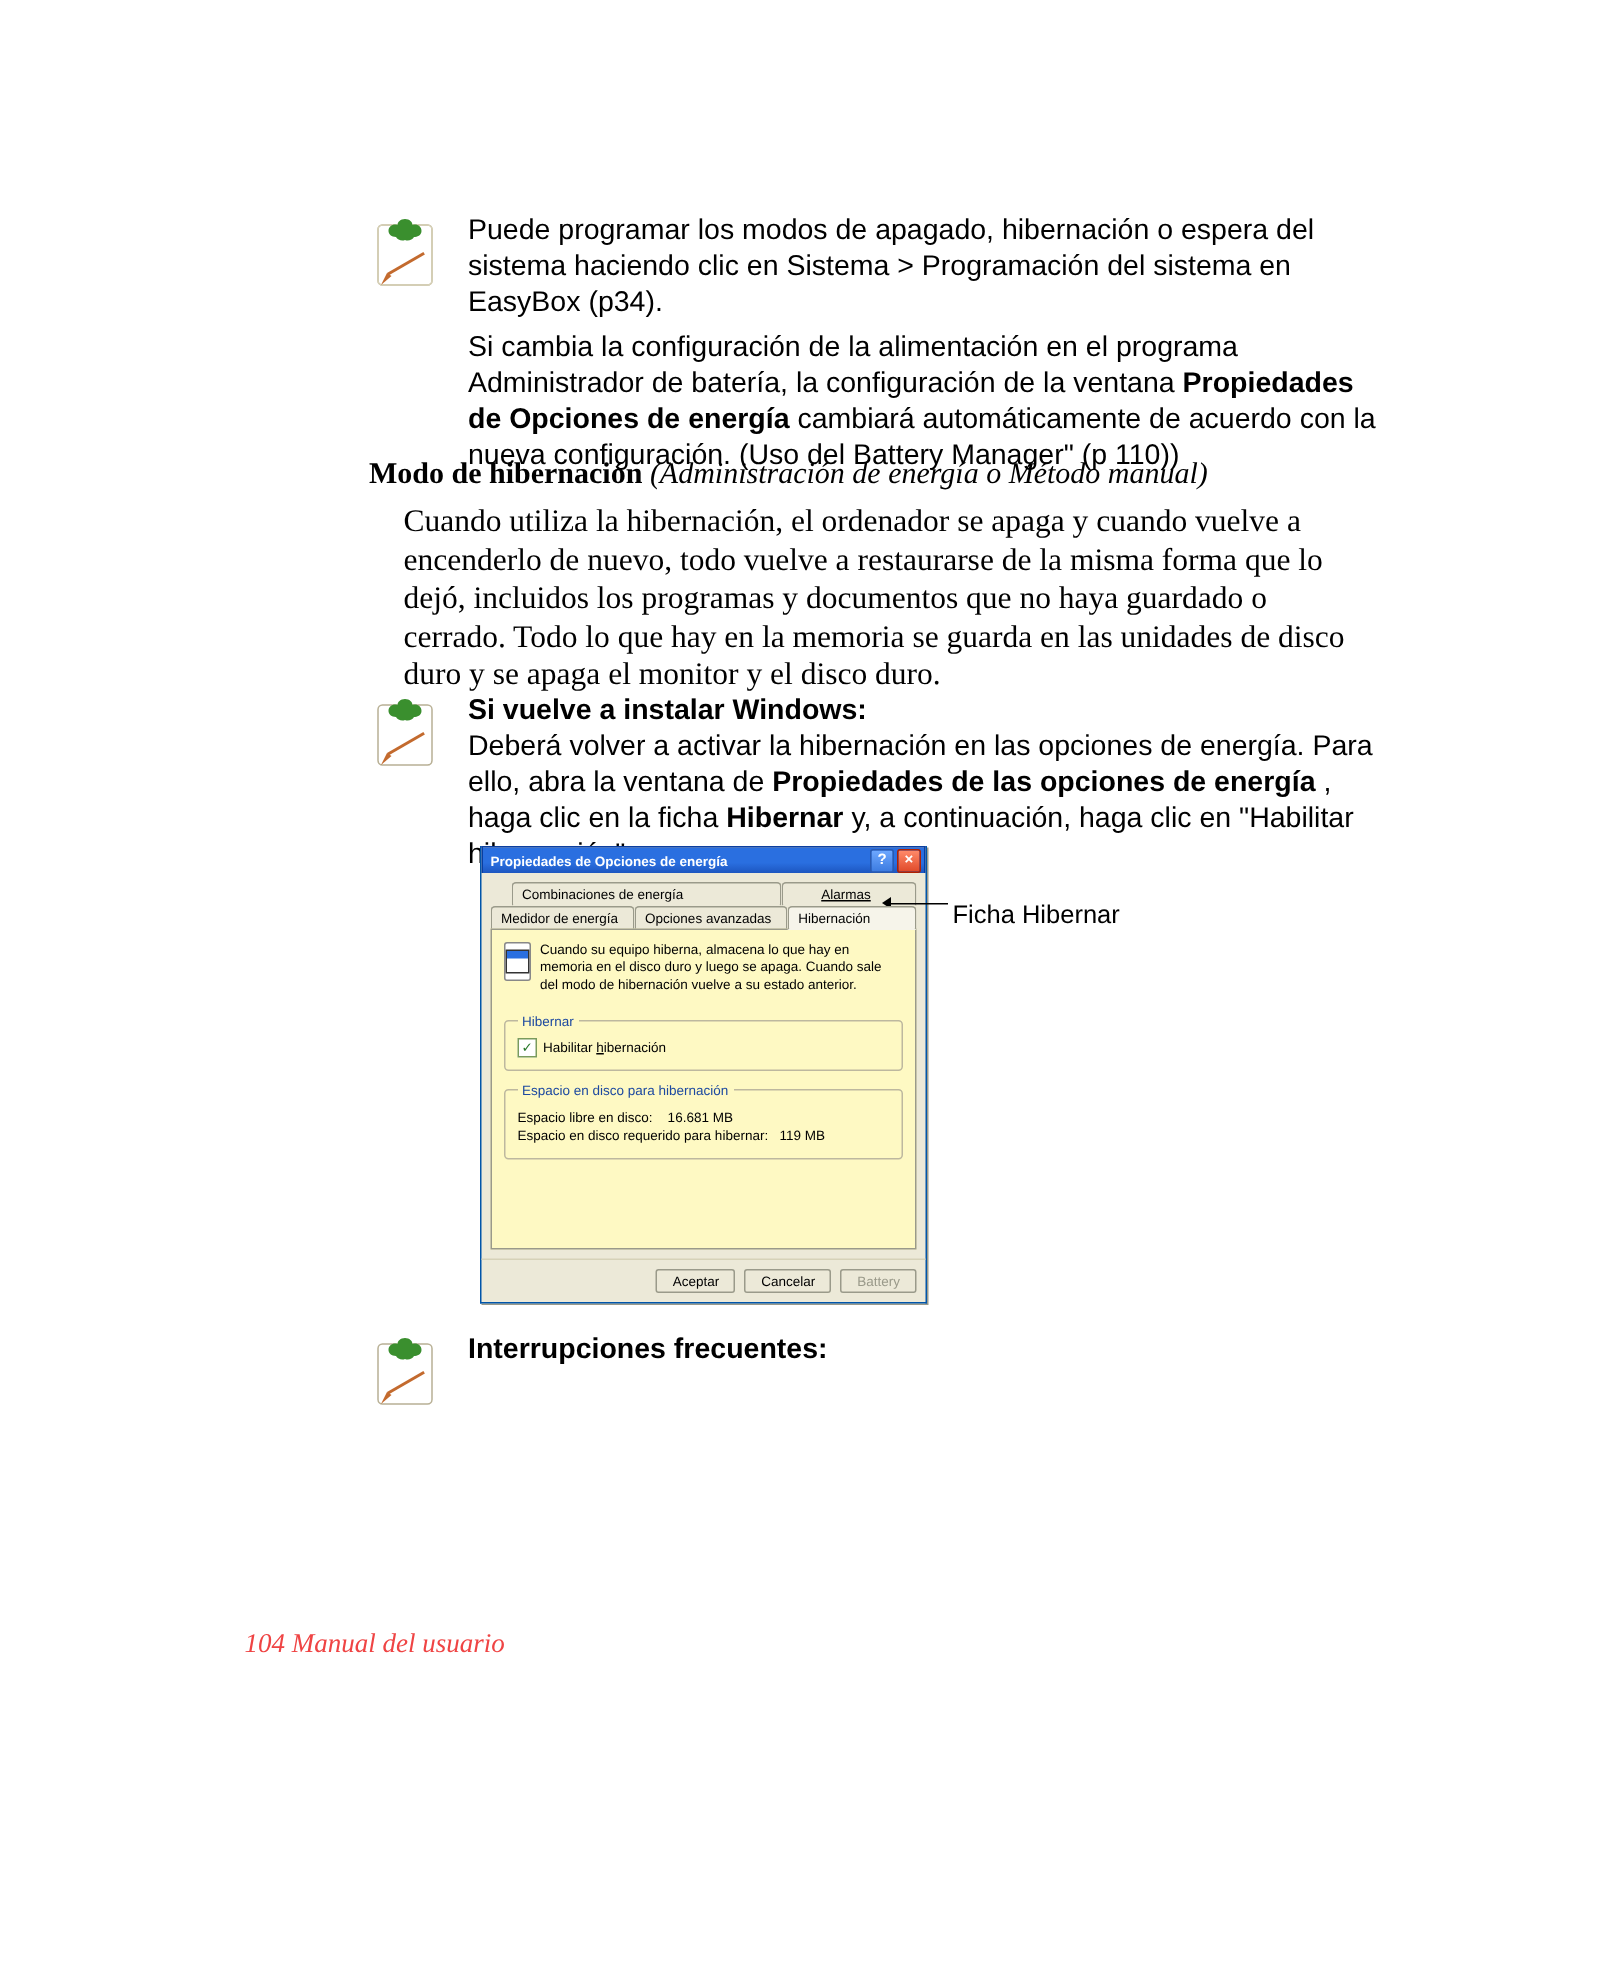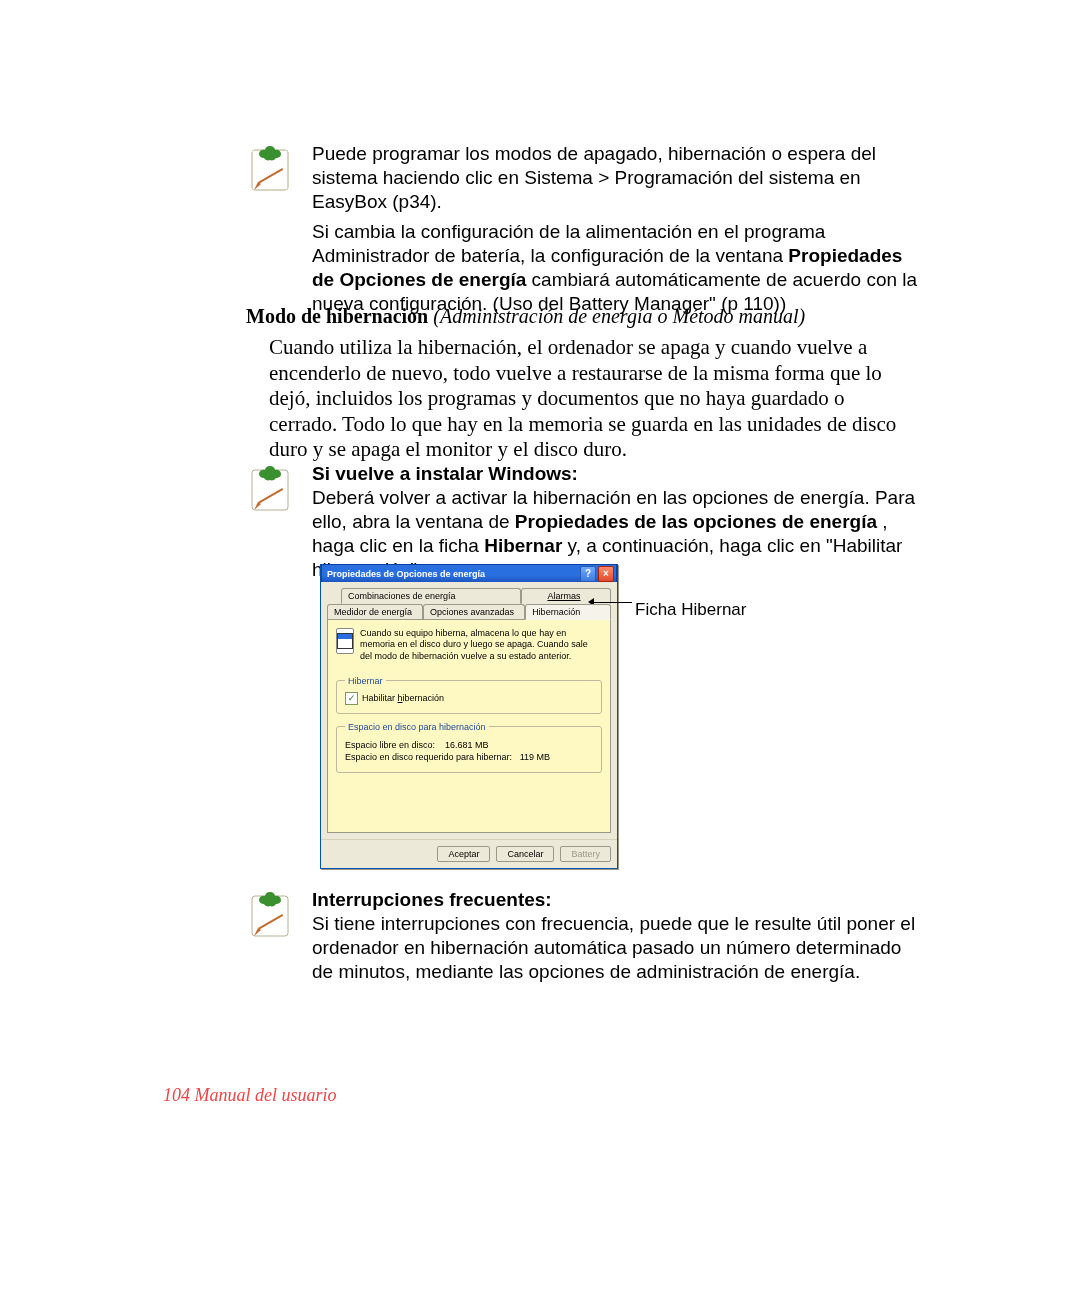--- a/index.html
+++ b/index.html
@@ -294,19 +294,18 @@
     <div class="note-icon">
       <svg viewBox="0 0 50 52">
         <rect x="6" y="8" width="36" height="40" rx="3" fill="#fff" stroke="#b8b095"></rect>
         <path d="M24 4 c3 0 5 2 5 4 c3 -1 6 1 6 4 c0 3 -3 4 -5 4 c-1 2 -4 3 -6 2 c-2 1 -5 0 -6 -2 c-3 0 -5 -2 -5 -4 c0 -3 3 -5 6 -4 c0 -2 2 -4 5 -4 z" fill="#3a8f2e"></path>
         <rect x="12" y="40" width="28" height="2" fill="#c36a2e" transform="rotate(-30 12 40)"></rect>
         <polygon points="8,48 12,40 15,42" fill="#c36a2e"></polygon>
       </svg>
     </div>
     <div class="note-text">
       <div class="sub-head">Interrupciones frecuentes:</div>
-      <div>Si tiene interrupciones con frecuencia, puede que le resulte útil poner el ordenador en hibernación automática pasado un número determinado de minutos, mediante las opciones de administración de energía.</div>
     </div>
   </div>
 
   <div class="footer" style="left:163px; top:1085px;">104  Manual del usuario</div>
 
 </div>
 
 </body></html>

